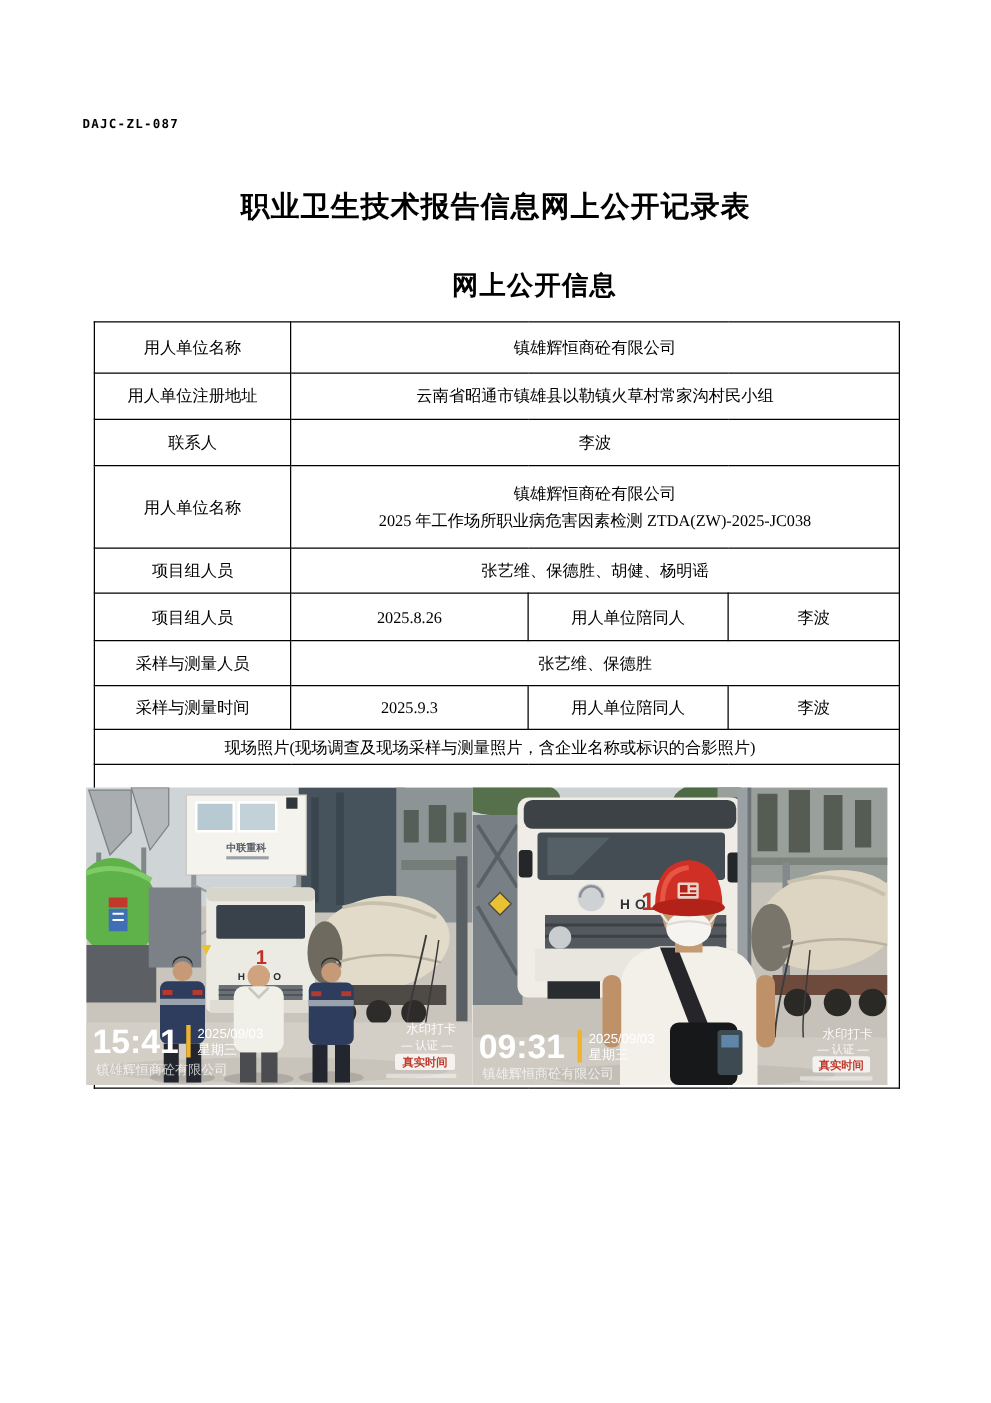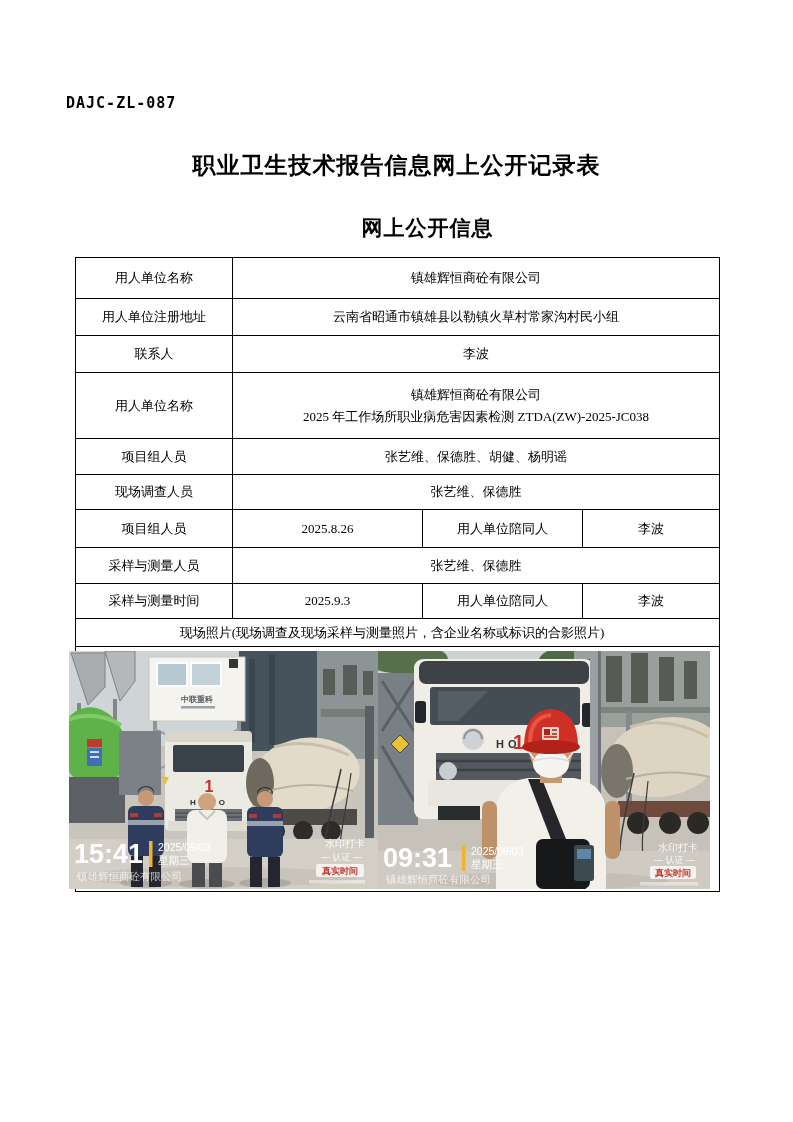--- a/index.html
+++ b/index.html
@@ -3,21 +3,21 @@
 <meta charset="utf-8">
 <style>
   html,body{margin:0;padding:0;background:#ffffff;}
   .page{
     position:relative;width:793px;height:1122px;background:#ffffff;overflow:hidden;
     font-family:"Liberation Serif","DejaVu Serif",serif;color:#000;
   }
   .doc-code{
     position:absolute;left:66px;top:94px;
     font-family:"DejaVu Sans Mono","Liberation Mono",monospace;
-    font-weight:bold;font-size:15px;letter-spacing:1px;
+    font-weight:bold;font-size:10px;letter-spacing:1px;
   }
   .title{
     position:absolute;left:0;top:150px;width:793px;text-align:center;
     font-size:23px;font-weight:bold;letter-spacing:1px;
   }
   .subtitle{
     position:absolute;left:0;top:214px;width:791px;text-align:center;
     font-size:21px;font-weight:bold;letter-spacing:1px;margin-left:32px;
   }
   table.record{
@@ -30,21 +30,21 @@
     padding:2px 4px;overflow:visible;
   }
   td.lbl{font-size:13px;}
   .two-line div{line-height:22px;}
   td.caption-cell{
     text-align:left;padding:2px 0 2px 0;font-size:13px;
   }
   .caption-text{display:inline-block;margin-left:-11px;white-space:nowrap;}
   td.photos-cell{padding:0;}
   .photo-strip{
-    display:flex;margin-left:-11px;margin-top:2px;width:641px;height:238px;text-align:right;
+    display:flex;margin-left:-11px;margin-top:16px;width:641px;height:238px;text-align:right;
   }
   .photo-strip svg{display:block;}
   .wm{font-family:"Liberation Sans","DejaVu Sans",sans-serif;}
 </style>
 </head>
 <body>
 
 <div class="page">
 
   <div class="doc-code">DAJC-ZL-087</div>
@@ -74,24 +74,20 @@
       <tr style="height:66px">
         <td class="lbl">用人单位名称</td>
         <td colspan="3" class="two-line">
           <div>镇雄辉恒商砼有限公司</div>
           <div>2025 年工作场所职业病危害因素检测 ZTDA(ZW)-2025-JC038</div>
         </td>
       </tr>
       <tr style="height:36px">
         <td class="lbl">项目组人员</td>
         <td colspan="3">张艺维、保德胜、胡健、杨明谣</td>
-      </tr>
-      <tr style="height:35px">
-        <td class="lbl">现场调查人员</td>
-        <td colspan="3">张艺维、保德胜</td>
       </tr>
       <tr style="height:38px">
         <td class="lbl">项目组人员</td>
         <td>2025.8.26</td>
         <td class="lbl">用人单位陪同人</td>
         <td>李波</td>
       </tr>
       <tr style="height:36px">
         <td class="lbl">采样与测量人员</td>
         <td colspan="3">张艺维、保德胜</td>

